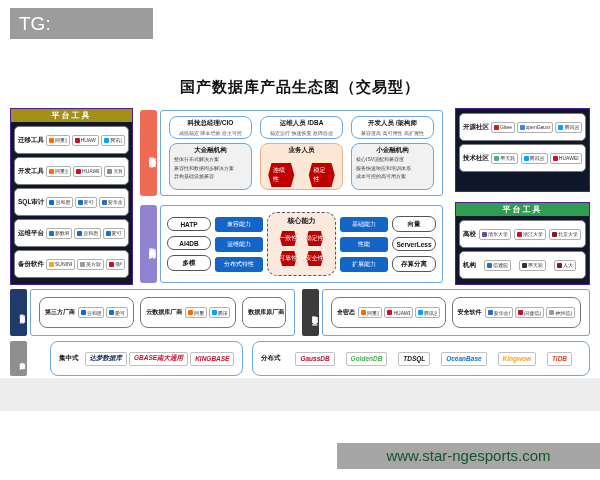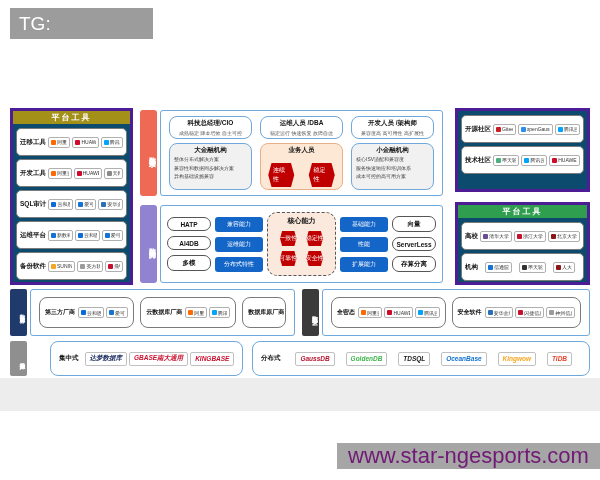--- a/index.html
+++ b/index.html
@@ -3,27 +3,27 @@
 <meta charset="utf-8">
 <style>
   * { margin:0; padding:0; box-sizing:border-box; }
   html,body { width:600px; height:480px; background:#fff;
     font-family:"Liberation Sans","DejaVu Sans",sans-serif; }
   #stage { position:relative; width:600px; height:480px; background:#fff; overflow:hidden; }
 
   .wm-top { position:absolute; left:10px; top:8px; width:143px; height:31px;
     background:#9c9c9c; color:#fff; font-size:19px; line-height:31px; padding-left:9px; }
   .wm-bottom { position:absolute; left:337px; top:443px; width:263px; height:26px;
-    background:#a6a6a6; color:#701a75; font-size:22px; line-height:26px; text-align:center; }
+    background:#a6a6a6; color:#14532d; font-size:15px; line-height:26px; text-align:center; }
 
   .title { position:absolute; left:130px; top:78px; width:340px; text-align:center;
     font-size:15px; font-weight:bold; color:#111; letter-spacing:1px; }
 
   
-  .col { position:absolute; border:3px solid #4c1d95; background:#0c4a6e; }
+  .col { position:absolute; border:1px solid #4c1d95; background:#0f172a; }
   .col-head { height:13px; color:#fff; font-size:8px; font-weight:bold;
     text-align:center; line-height:13px; letter-spacing:2px; }
   .col-body { padding:4px 3px; display:flex; flex-direction:column; gap:3px; }
   .row { border:1px solid #7a7a7a; border-radius:5px; background:#fff; height:28px;
     display:flex; align-items:center; padding:0 3px; gap:2px; }
   .row .lbl { font-size:6.5px; font-weight:bold; white-space:nowrap; color:#111; }
   .chips { display:flex; gap:2px; flex:1; justify-content:space-evenly; align-items:center; overflow:hidden; }
   .chip { border:1px solid #b0b0b0; border-radius:2px; background:#fff; height:11px;
     display:inline-flex; align-items:center; gap:1px; padding:0 2px; white-space:nowrap; flex-shrink:1; min-width:0; }
   .chip i { width:5px; height:5px; border-radius:1px; display:inline-block; flex-shrink:0; }
@@ -83,20 +83,21 @@
 
   .footer { position:absolute; left:0; top:378px; width:600px; height:33px; background:#ededed; }
 </style>
 </head>
 <body>
 
 <div id="stage">
 
   <div class="wm-top">TG: KINGBASE</div>
 
+  <div class="title">国产数据库产品生态图（交易型）</div>
 
   <div class="col" style="left:10px; top:108px; width:123px; height:177px;">
     <div class="col-head" style="background-color: rgb(163, 144, 25);">平台工具</div>
     <div class="col-body">
       <div class="row">
         <span class="lbl">迁移工具</span>
         <span class="chips">
             <span class="chip">
               <i style="background: rgb(255, 106, 0);"></i>
               <b>阿里云</b>

